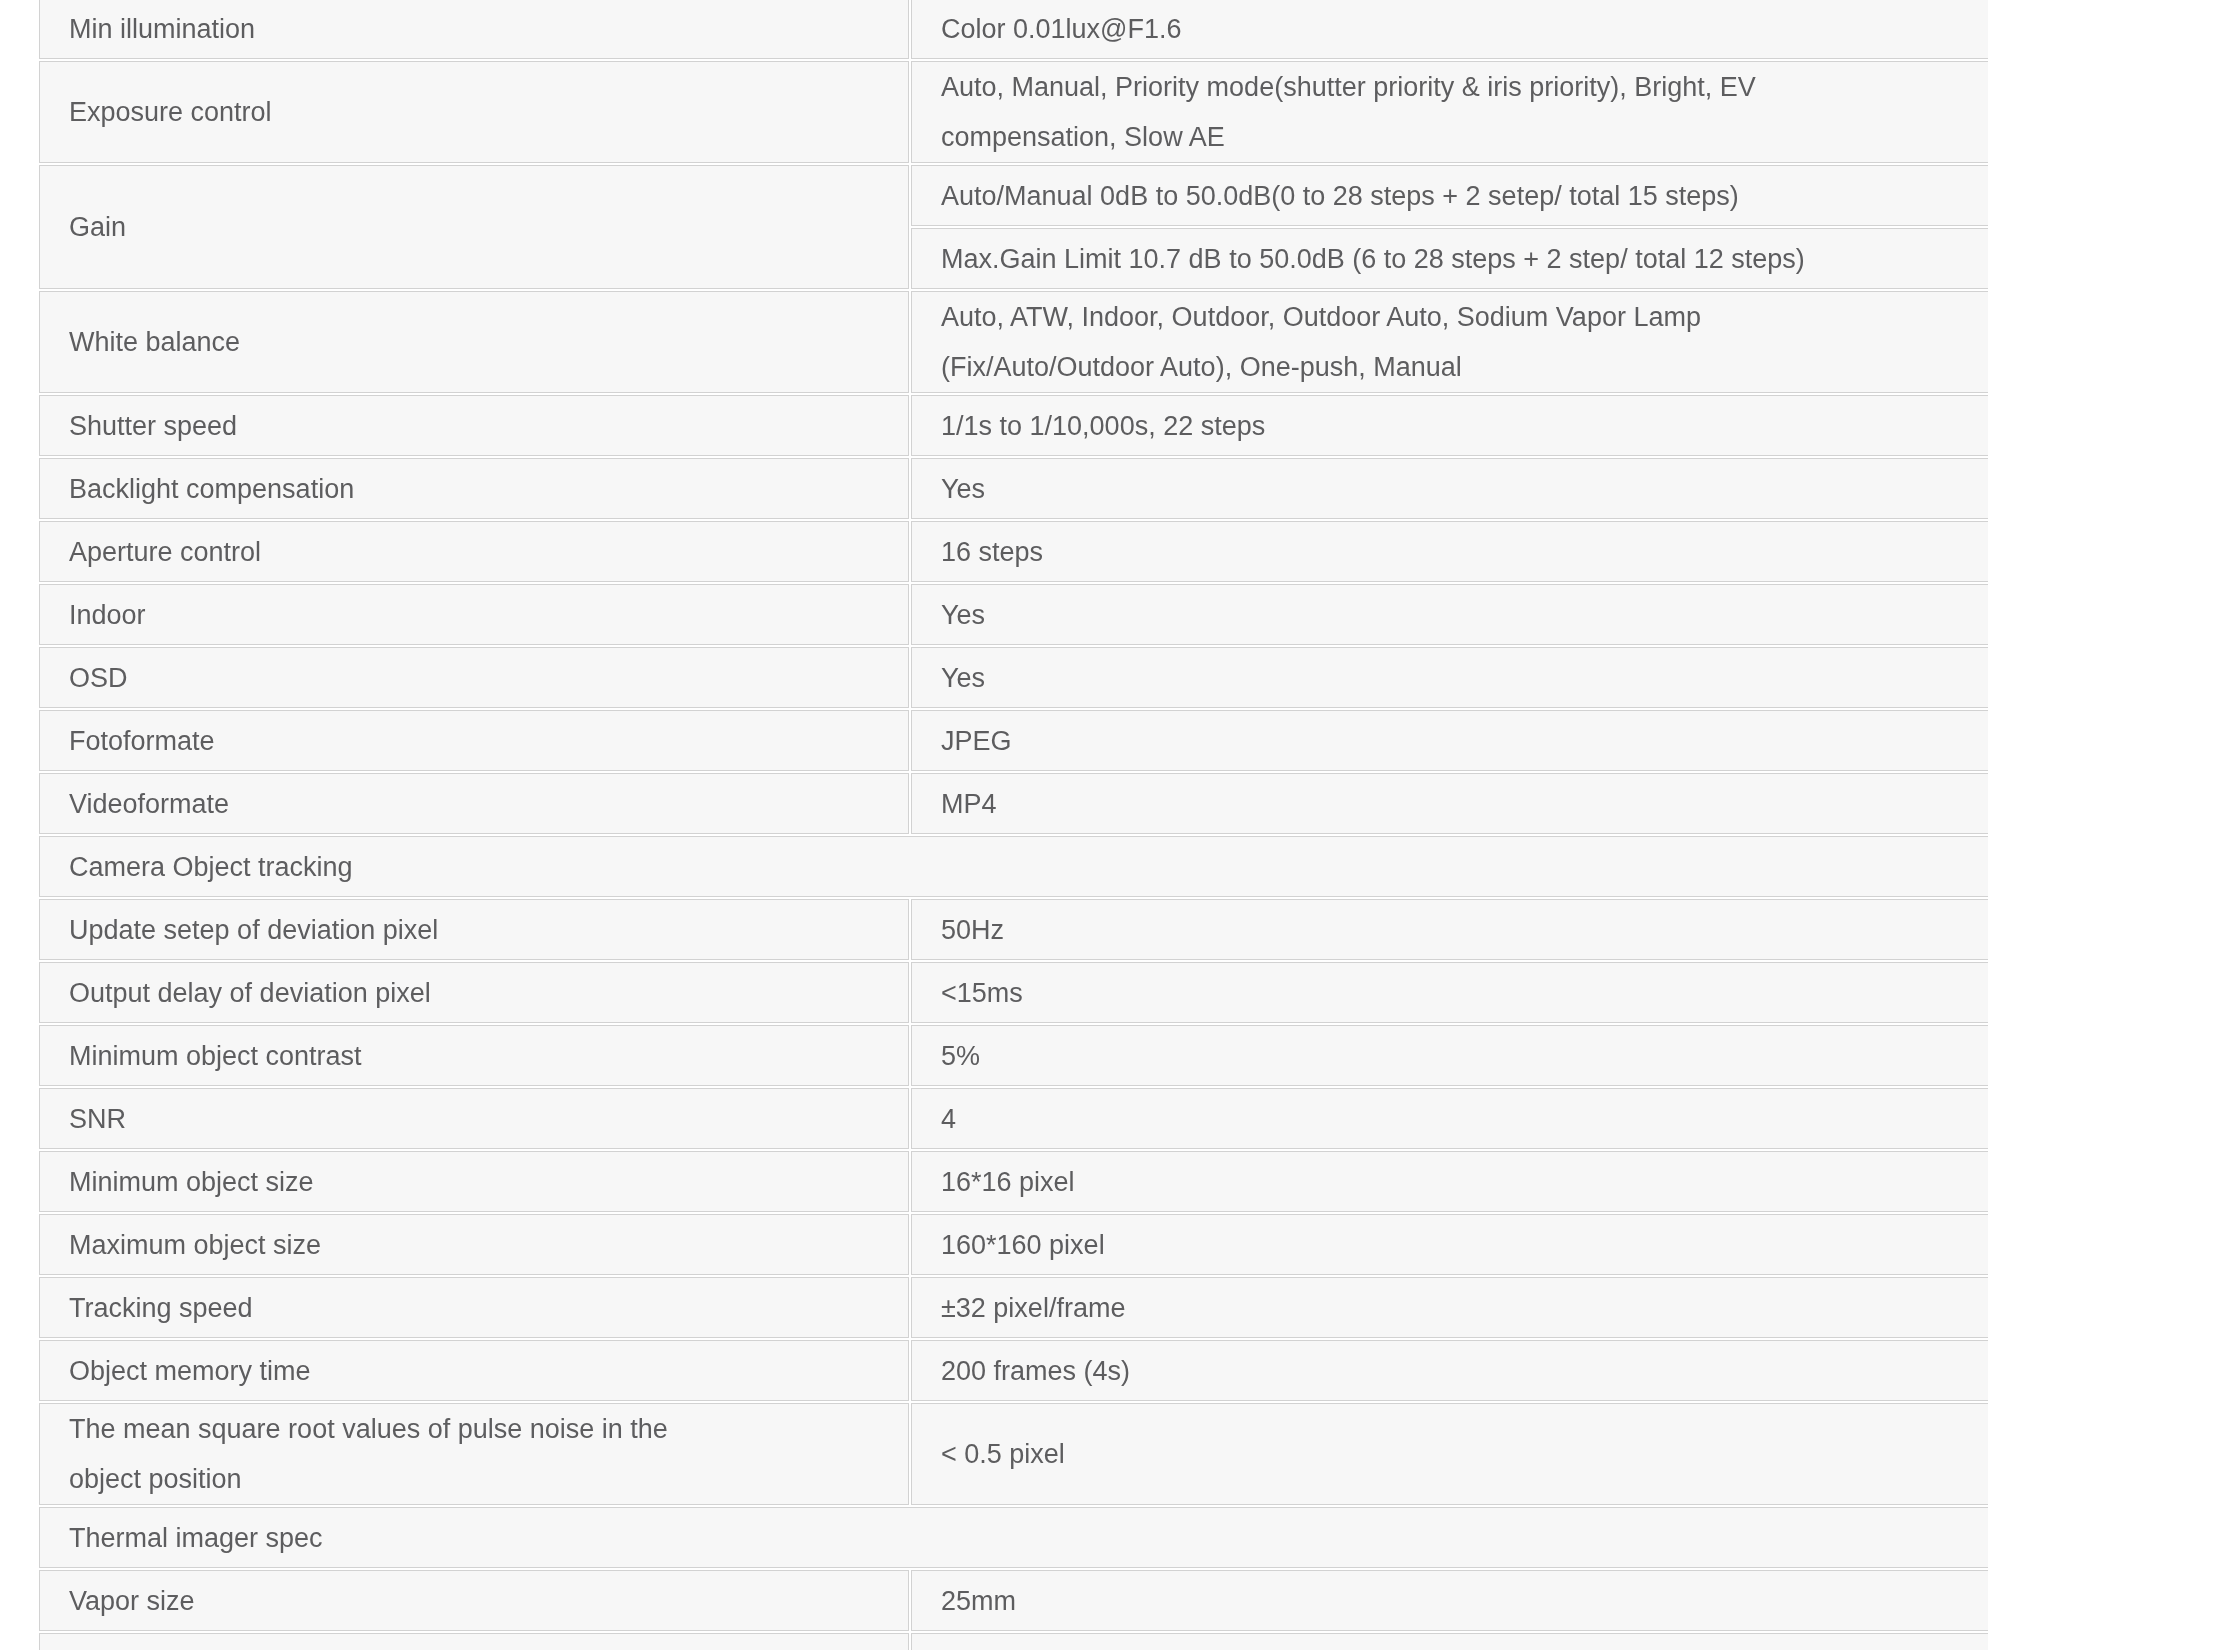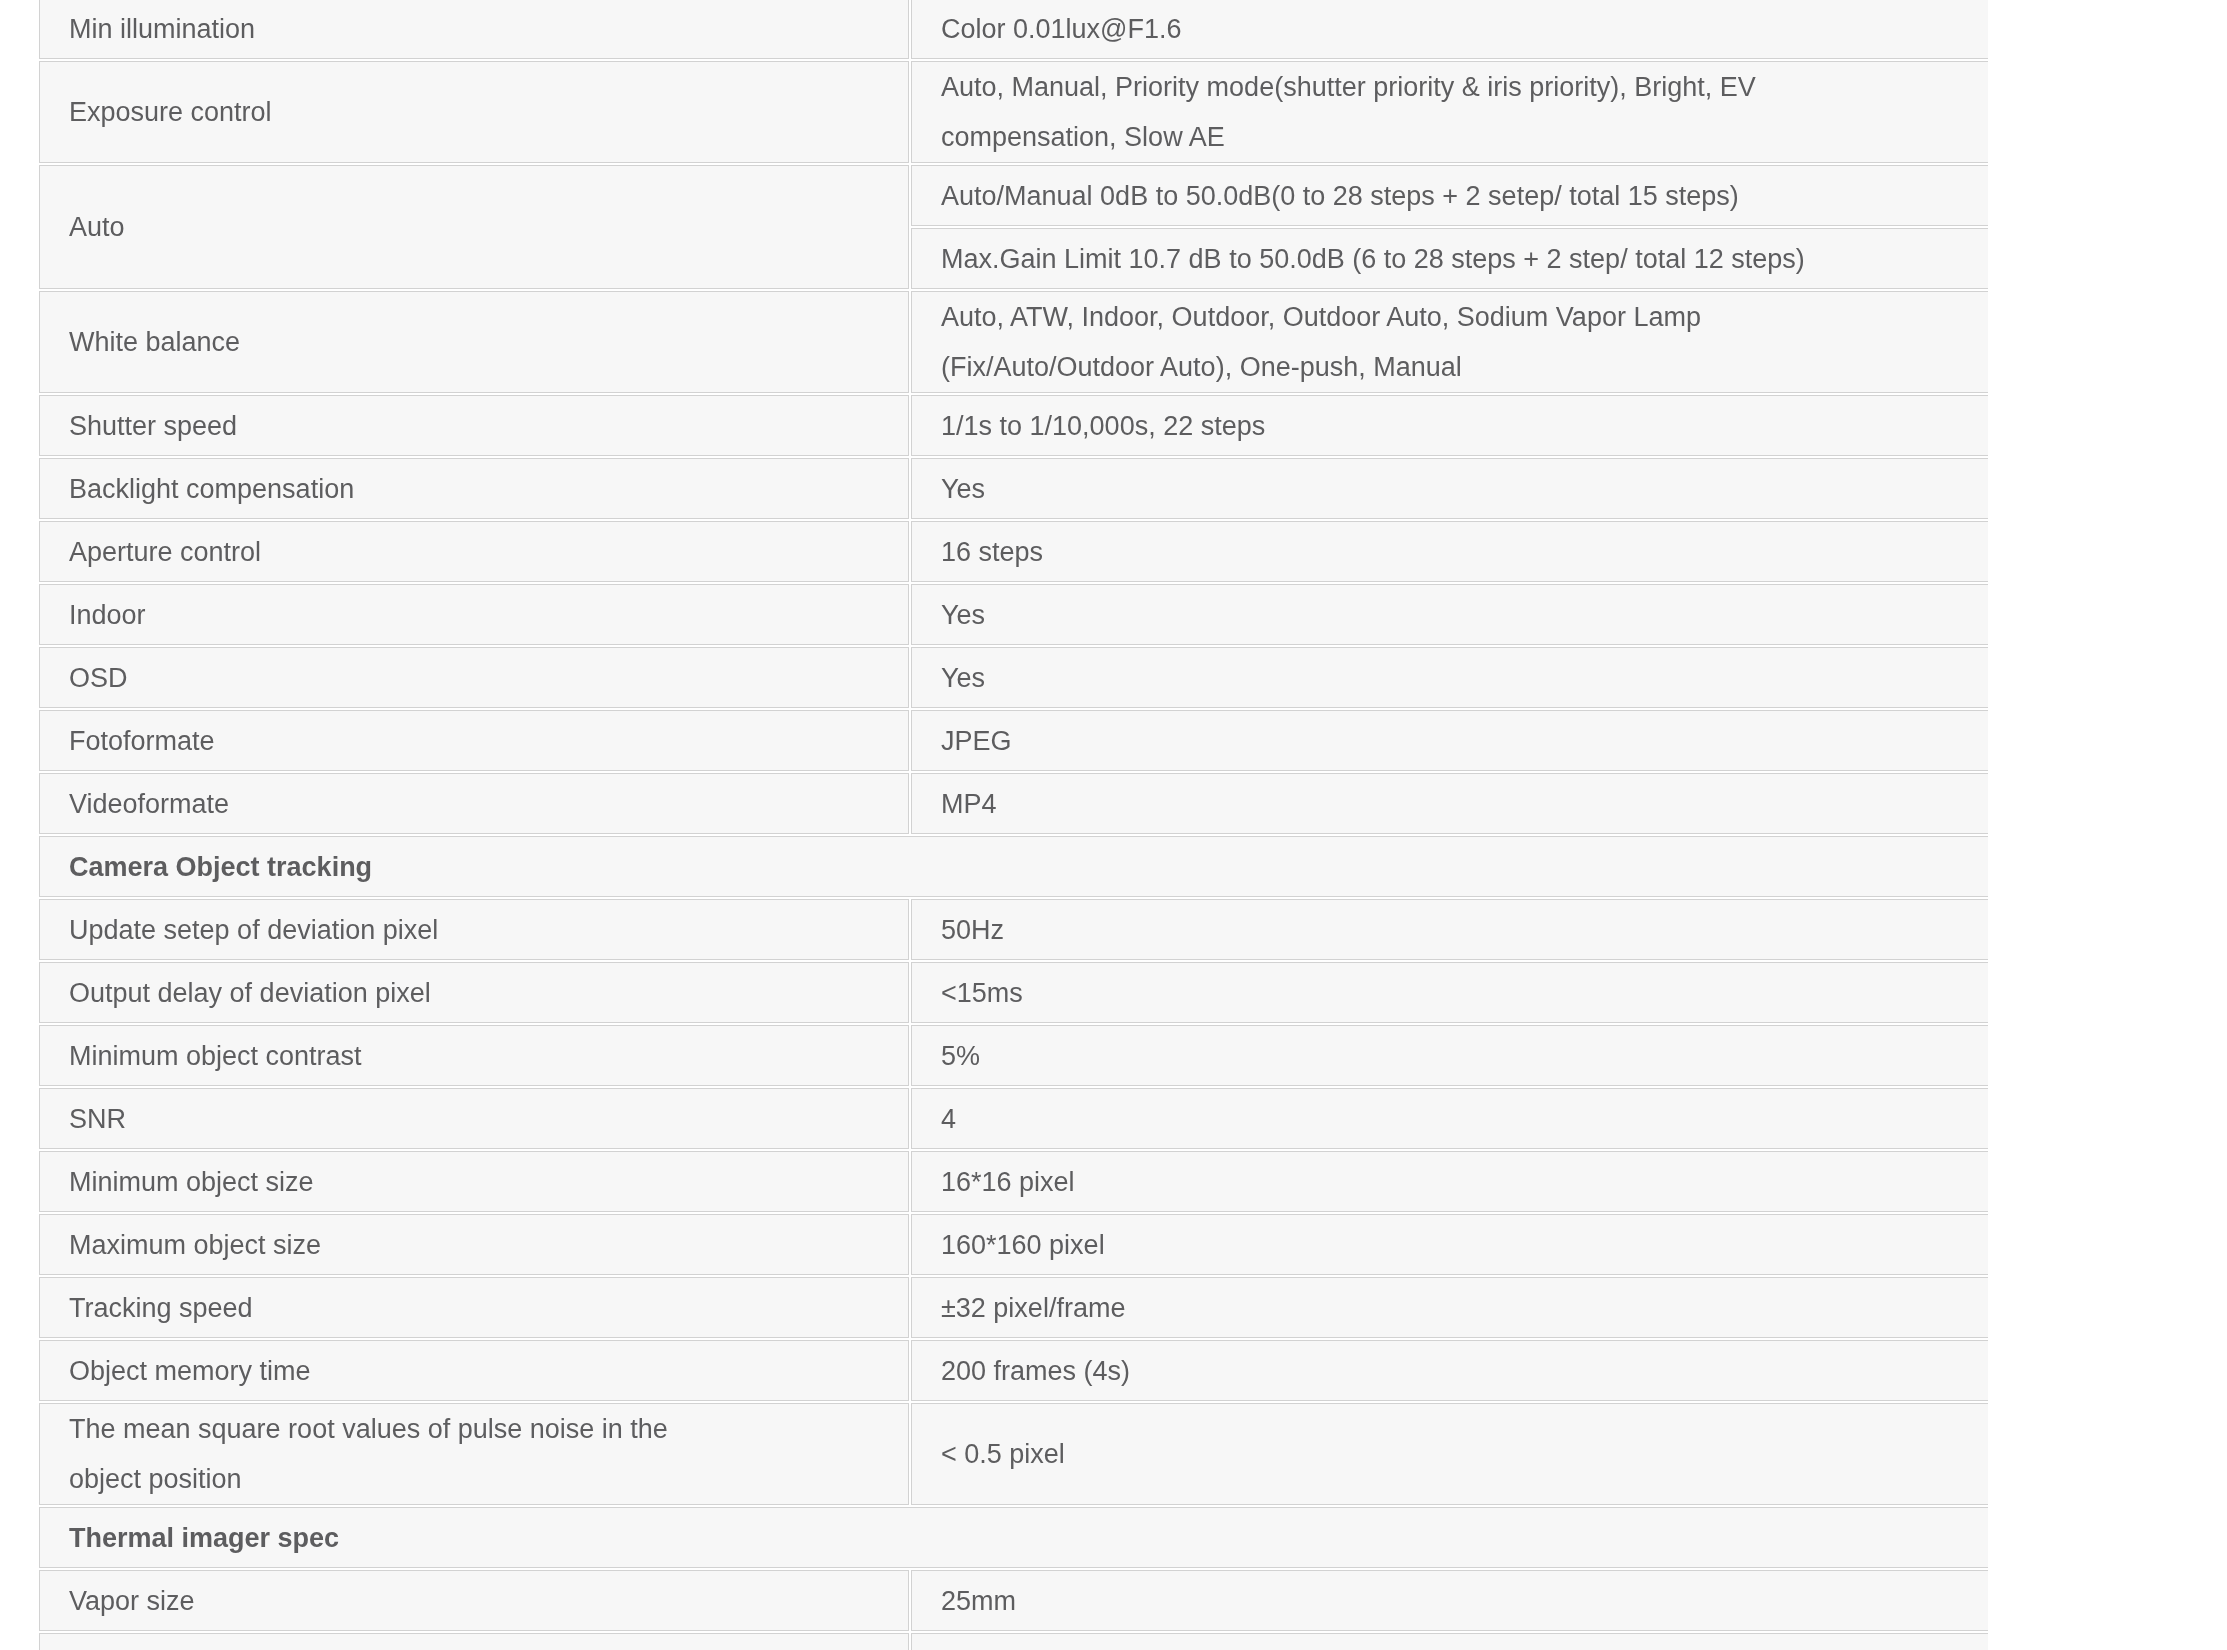--- a/index.html
+++ b/index.html
@@ -21,21 +21,21 @@
     color: #5d5d5f;
     font-size: 27px;
     line-height: 50px;
     padding: 0 29px;
     vertical-align: middle;
     white-space: pre-line;
     overflow: hidden;
   }
   tr.single td { height: 59px; }
   tr.double td { height: 100px; }
-  td.section { font-weight: bold; }
+  td.section { font-weight: normal; }
   td.label-span { height: auto; }
 </style>
 </head>
 <body>
 
 <div class="viewport">
   <table class="spec">
     <colgroup>
       <col style="width: 870px;">
       <col>
@@ -47,21 +47,21 @@
       <td>Color 0.01lux@F1.6</td>
     </tr>
 
     <tr class="double">
       <td>Exposure control</td>
       <td>Auto, Manual, Priority mode(shutter priority &amp; iris priority), Bright, EV
 compensation, Slow AE</td>
     </tr>
 
     <tr class="single">
-      <td class="label-span" rowspan="2">Auto</td>
+      <td class="label-span" rowspan="2">Gain</td>
       <td>Auto/Manual 0dB to 50.0dB(0 to 28 steps + 2 setep/ total 15 steps)</td>
     </tr>
     <tr class="single">
       <td>Max.Gain Limit 10.7 dB to 50.0dB (6 to 28 steps + 2 step/ total 12 steps)</td>
     </tr>
 
     <tr class="double">
       <td>White balance</td>
       <td>Auto, ATW, Indoor, Outdoor, Outdoor Auto, Sodium Vapor Lamp
 (Fix/Auto/Outdoor Auto), One-push, Manual</td>

